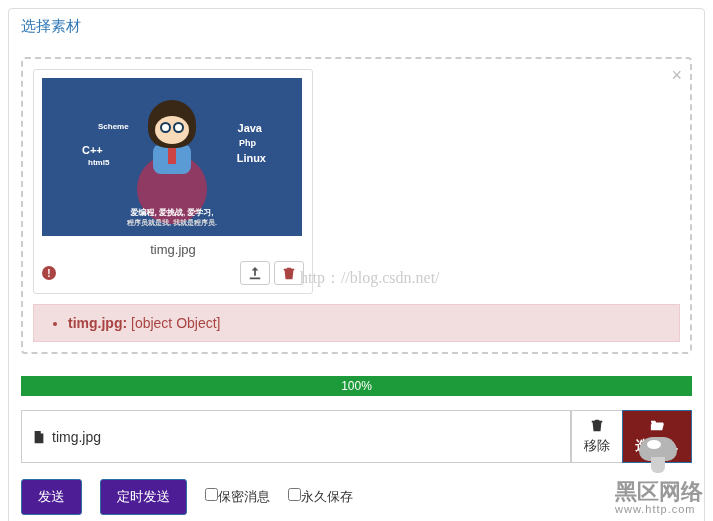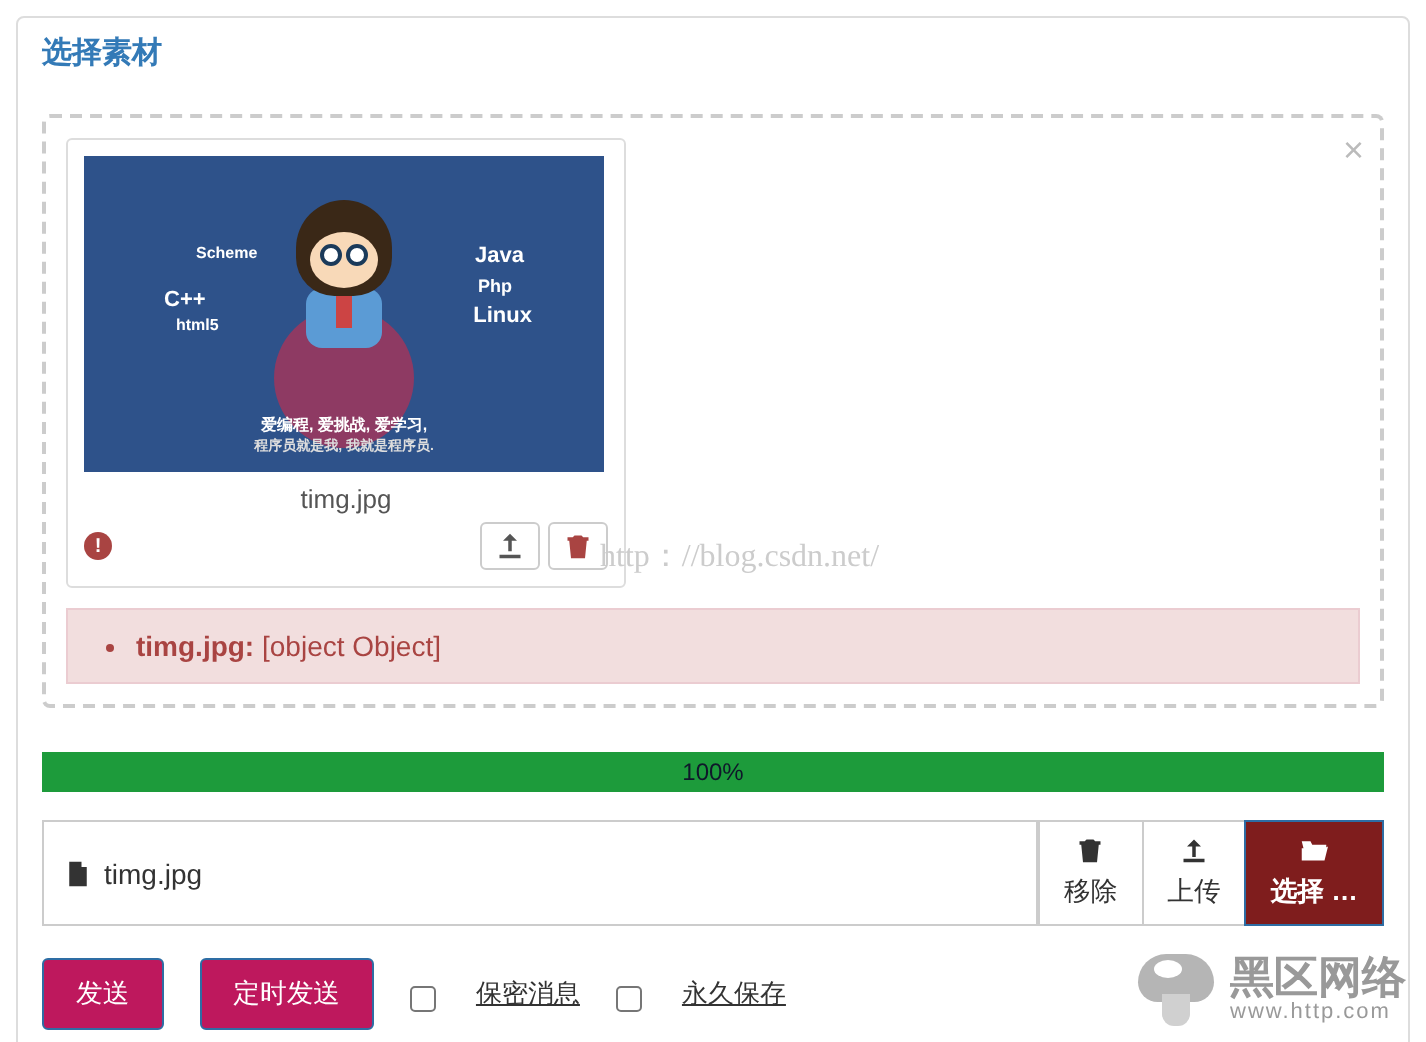--- a/index.html
+++ b/index.html
@@ -1,18 +1,18 @@
 <!DOCTYPE html>
 <html><head>
 <meta charset="utf-8">
 <style>
 * { box-sizing: border-box; margin: 0; padding: 0; }
 body { font-family: "Helvetica Neue", Helvetica, Arial, "Microsoft YaHei", sans-serif; font-size: 14px; color: #333; width: 713px; height: 521px; position: relative; }
 .panel { border: 1px solid #ddd; border-radius: 4px; margin: 8px; }
-.panel-heading { padding: 8px 12px; border-bottom: 1px solid transparent; color: #337ab7; font-size: 15px; font-weight: bold; }
+.panel-heading { padding: 8px 12px; border-bottom: 1px solid transparent; color: #337ab7; font-size: 15px; }
 .panel-body { padding: 12px; }
 .dropzone { border: 2px dashed #ccc; border-radius: 4px; padding: 10px; position: relative; }
 .close-x { position: absolute; top: 6px; right: 8px; color: #bbb; font-size: 18px; cursor: pointer; }
 .thumbnail-card { border: 1px solid #ddd; border-radius: 3px; padding: 8px; width: 280px; background: #fff; }
 .thumb-img { width: 260px; height: 158px; background: #2e528a; display: flex; align-items: center; justify-content: center; position: relative; }
 .cartoon { position: relative; width: 100%; height: 100%; }
 .head { width: 48px; height: 48px; background: #3a2817; border-radius: 50% 50% 40% 40%; position: absolute; top: 22px; left: 50%; transform: translateX(-50%); }
 .face { width: 34px; height: 28px; background: #f8d9b8; border-radius: 50%; position: absolute; top: 38px; left: 50%; transform: translateX(-50%); }
 .glasses { position: absolute; top: 44px; left: 50%; transform: translateX(-50%); display: flex; gap: 2px; }
 .lens { width: 11px; height: 11px; border: 2px solid #1a3a5a; border-radius: 50%; background: #fff; }
@@ -32,34 +32,34 @@
 .card-footer { display: flex; justify-content: space-between; align-items: center; margin-top: 4px; }
 .warn-dot { width: 14px; height: 14px; background: #a94442; border-radius: 50%; color: #fff; font-size: 10px; font-weight: bold; display: flex; align-items: center; justify-content: center; }
 .mini-btn { border: 1px solid #ccc; border-radius: 3px; padding: 4px 7px; background: #fff; cursor: pointer; display: inline-flex; align-items: center; justify-content: center; }
 .mini-btn svg { width: 14px; height: 14px; }
 .mini-btn.del svg { fill: #a94442; }
 .mini-btn.up svg { fill: #555; }
 .error-alert { background: #f2dede; border: 1px solid #ebccd1; color: #a94442; border-radius: 0; padding: 10px 14px; margin-top: 10px; }
 .error-alert ul { list-style: disc; padding-left: 20px; }
 .error-alert b { font-weight: bold; }
 .watermark { position: absolute; color: #ccc; font-size: 16px; font-family: "Times New Roman", serif; top: 268px; left: 300px; z-index: 0; }
-.progress-bar { height: 20px; background: #1d9b3b; color: #0f172a; text-align: center; font-size: 12px; line-height: 20px; margin: 10px 12px 0; }
+.progress-bar { height: 20px; background: #1d9b3b; color: #ffffff; text-align: center; font-size: 12px; line-height: 20px; margin: 10px 12px 0; }
 .file-row { display: flex; margin: 14px 12px 0; }
 .file-box { flex: 1; border: 1px solid #ccc; padding: 7px 10px; display: flex; align-items: center; gap: 6px; }
 .file-box svg { width: 14px; height: 14px; fill: #333; }
 .btn { border: 1px solid #ccc; padding: 7px 12px; background: #fff; cursor: pointer; display: inline-flex; align-items: center; gap: 5px; color: #333; flex-direction: column; }
 .btn svg { width: 14px; height: 14px; fill: #333; }
 .btn-primary { background: #7f1d1d; color: #fff; border-color: #2e6da4; font-weight: bold; }
 .btn-primary svg { fill: #fff; }
 .btn:not(:last-child) { border-right: none; }
 .action-row { display: flex; align-items: center; gap: 18px; margin: 16px 12px 12px; }
-.btn-send { background: #be185d; color: #fff; border: 1px solid #2e6da4; border-radius: 3px; padding: 8px 16px; cursor: pointer; }
-.chk-wrap { display: flex; align-items: flex-end; gap: 20px; font-size: 13px; color: #333; text-decoration: underline; }
+.btn-send { background: #4c1d95; color: #fff; border: 1px solid #2e6da4; border-radius: 3px; padding: 8px 16px; cursor: pointer; }
+.chk-wrap { display: flex; align-items: flex-start; gap: 0; font-size: 13px; color: #333; }
 .chk-wrap input { margin: 0; }
-.bottom-wm { position: absolute; right: 10px; bottom: 6px; display: flex; align-items: center; gap: 6px; }
+.bottom-wm { position: absolute; right: 10px; bottom: 6px; display: flex; align-items: center; gap: 6px; flex-direction: column; }
 .mushroom { width: 40px; height: 40px; position: relative; }
 .cap { width: 38px; height: 24px; background: #b5b5b5; border-radius: 20px 20px 14px 14px; position: absolute; top: 2px; }
 .cap::after { content: ''; position: absolute; width: 14px; height: 9px; background: #fff; border-radius: 50%; top: 3px; left: 8px; }
 .stalk { width: 14px; height: 16px; background: #d0d0d0; position: absolute; top: 22px; left: 12px; border-radius: 0 0 6px 6px; }
 .wm-text { font-size: 22px; font-weight: bold; color: #999; line-height: 1; }
 .wm-url { font-size: 11px; color: #999; letter-spacing: 1px; }
 </style>
 </head>
 <body>
 
@@ -125,26 +125,20 @@
           <path d="M3 1h7l3 3v11H3V1zm7 0v3h3"></path>
         </svg>
       <span>timg.jpg</span>
     </div>
     <button class="btn">
       <svg viewBox="0 0 16 16">
           <path d="M3 5h10l-1 10H4L3 5zm3-3h4l1 1h3v2H2V3h3l1-1z"></path>
         </svg>
       <span>移除</span>
     </button>
-    <button class="btn">
-      <svg viewBox="0 0 16 16">
-          <path d="M8 2l4 4H9v6H7V6H4l4-4zM2 13h12v2H2z"></path>
-        </svg>
-      <span>上传</span>
-    </button>
     <button class="btn btn-primary">
       <svg viewBox="0 0 16 16">
           <path d="M1 3h5l1 2h8v2H2L1 3zm0 4h13l2-1-2 8H1V7z"></path>
         </svg>
       <span>选择 …</span>
     </button>
   </div>
 
   <div class="action-row">
     <button class="btn-send">发送</button>

